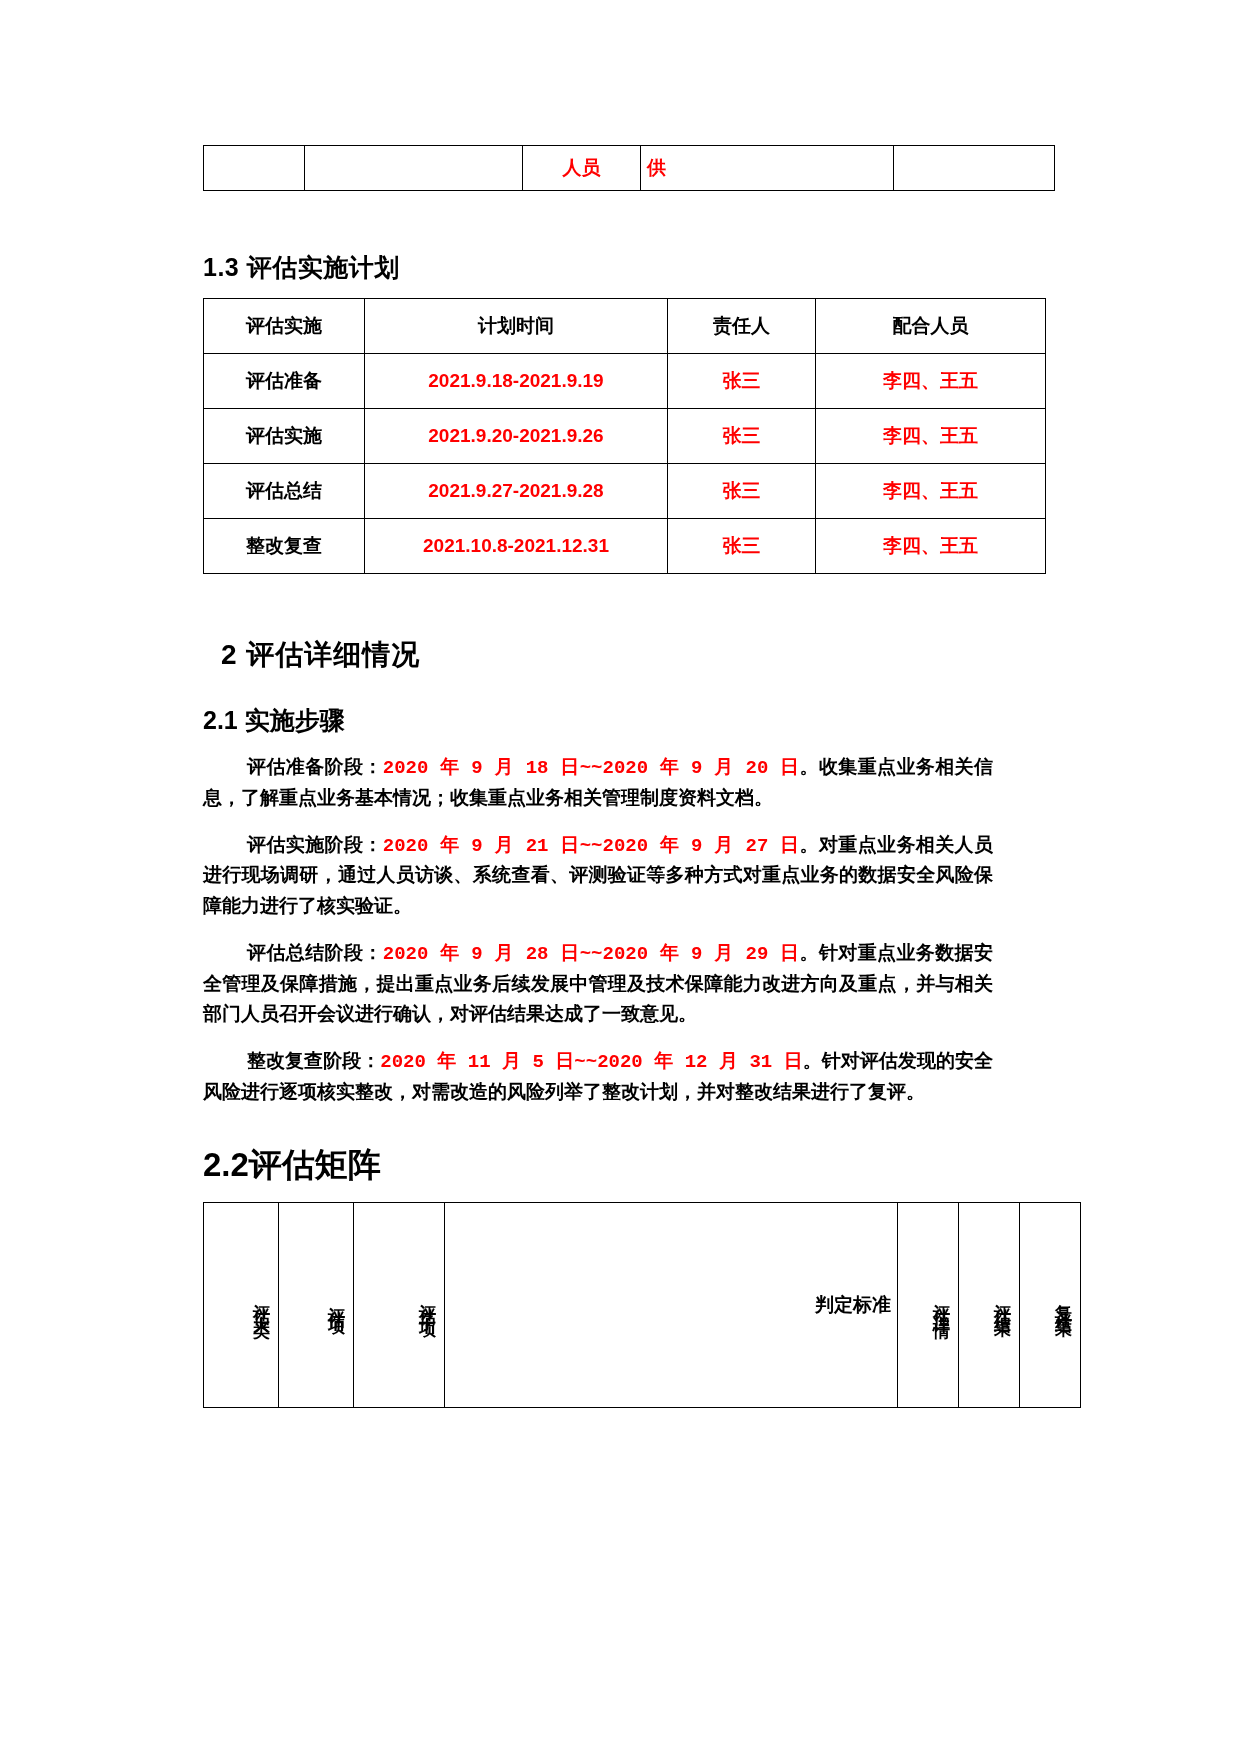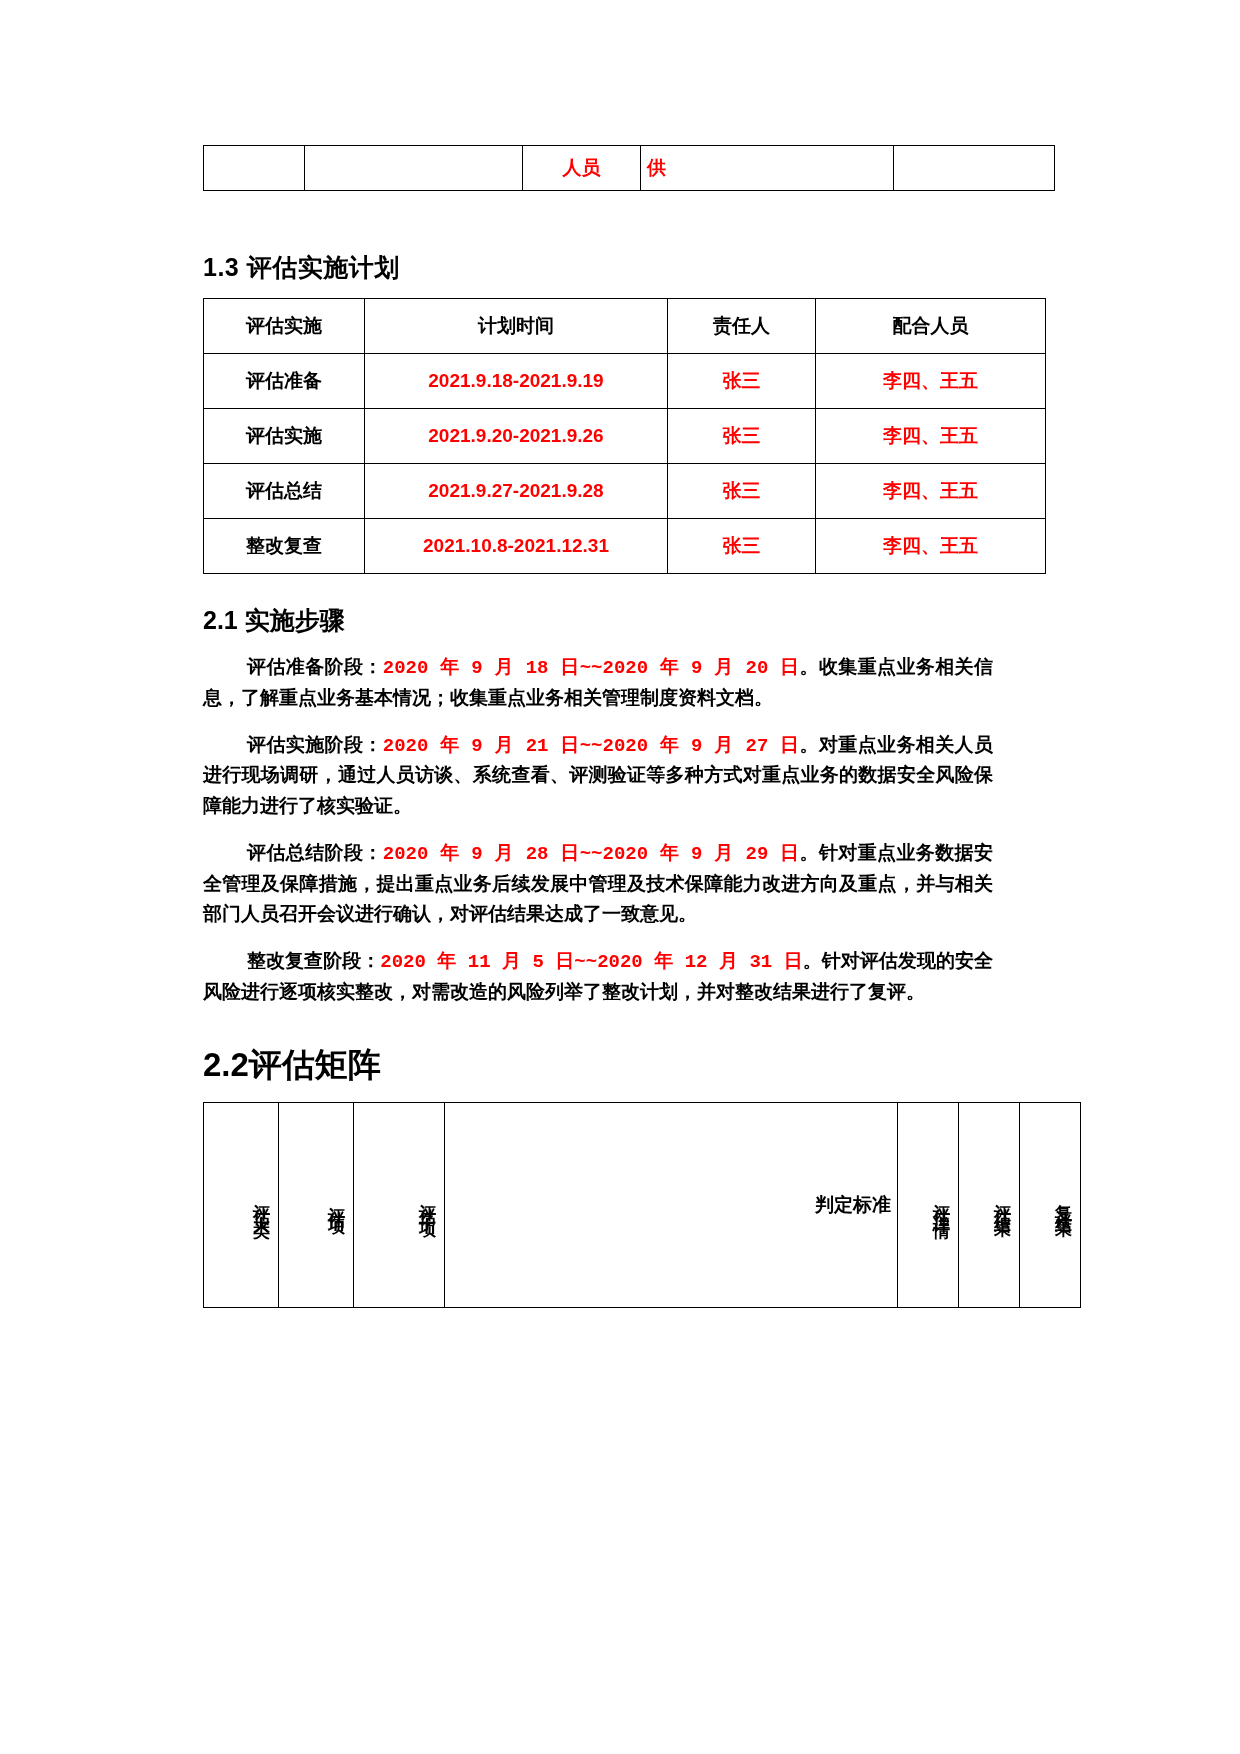--- a/index.html
+++ b/index.html
@@ -189,20 +189,21 @@
         </tr>
         <tr>
           <td>整改复查</td>
           <td class="red">2021.10.8-2021.12.31</td>
           <td class="red">张三</td>
           <td class="red">李四、王五</td>
         </tr>
       </tbody>
     </table>
 
+    <h1 class="h-main">2 评估详细情况</h1>
 
     <h3 class="h-sub">2.1 实施步骤</h3>
 
     <p class="para">
       <span class="lead">评估准备阶段：</span><span class="red">2020 年 9 月 18 日~~2020 年 9 月 20 日</span><span>。收集重点业务相关信息，了解重点业务基本情况；收集重点业务相关管理制度资料文档。</span>
     </p>
 
     <p class="para">
       <span class="lead">评估实施阶段：</span><span class="red">2020 年 9 月 21 日~~2020 年 9 月 27 日</span><span>。对重点业务相关人员进行现场调研，通过人员访谈、系统查看、评测验证等多种方式对重点业务的数据安全风险保障能力进行了核实验证。</span>
     </p>

